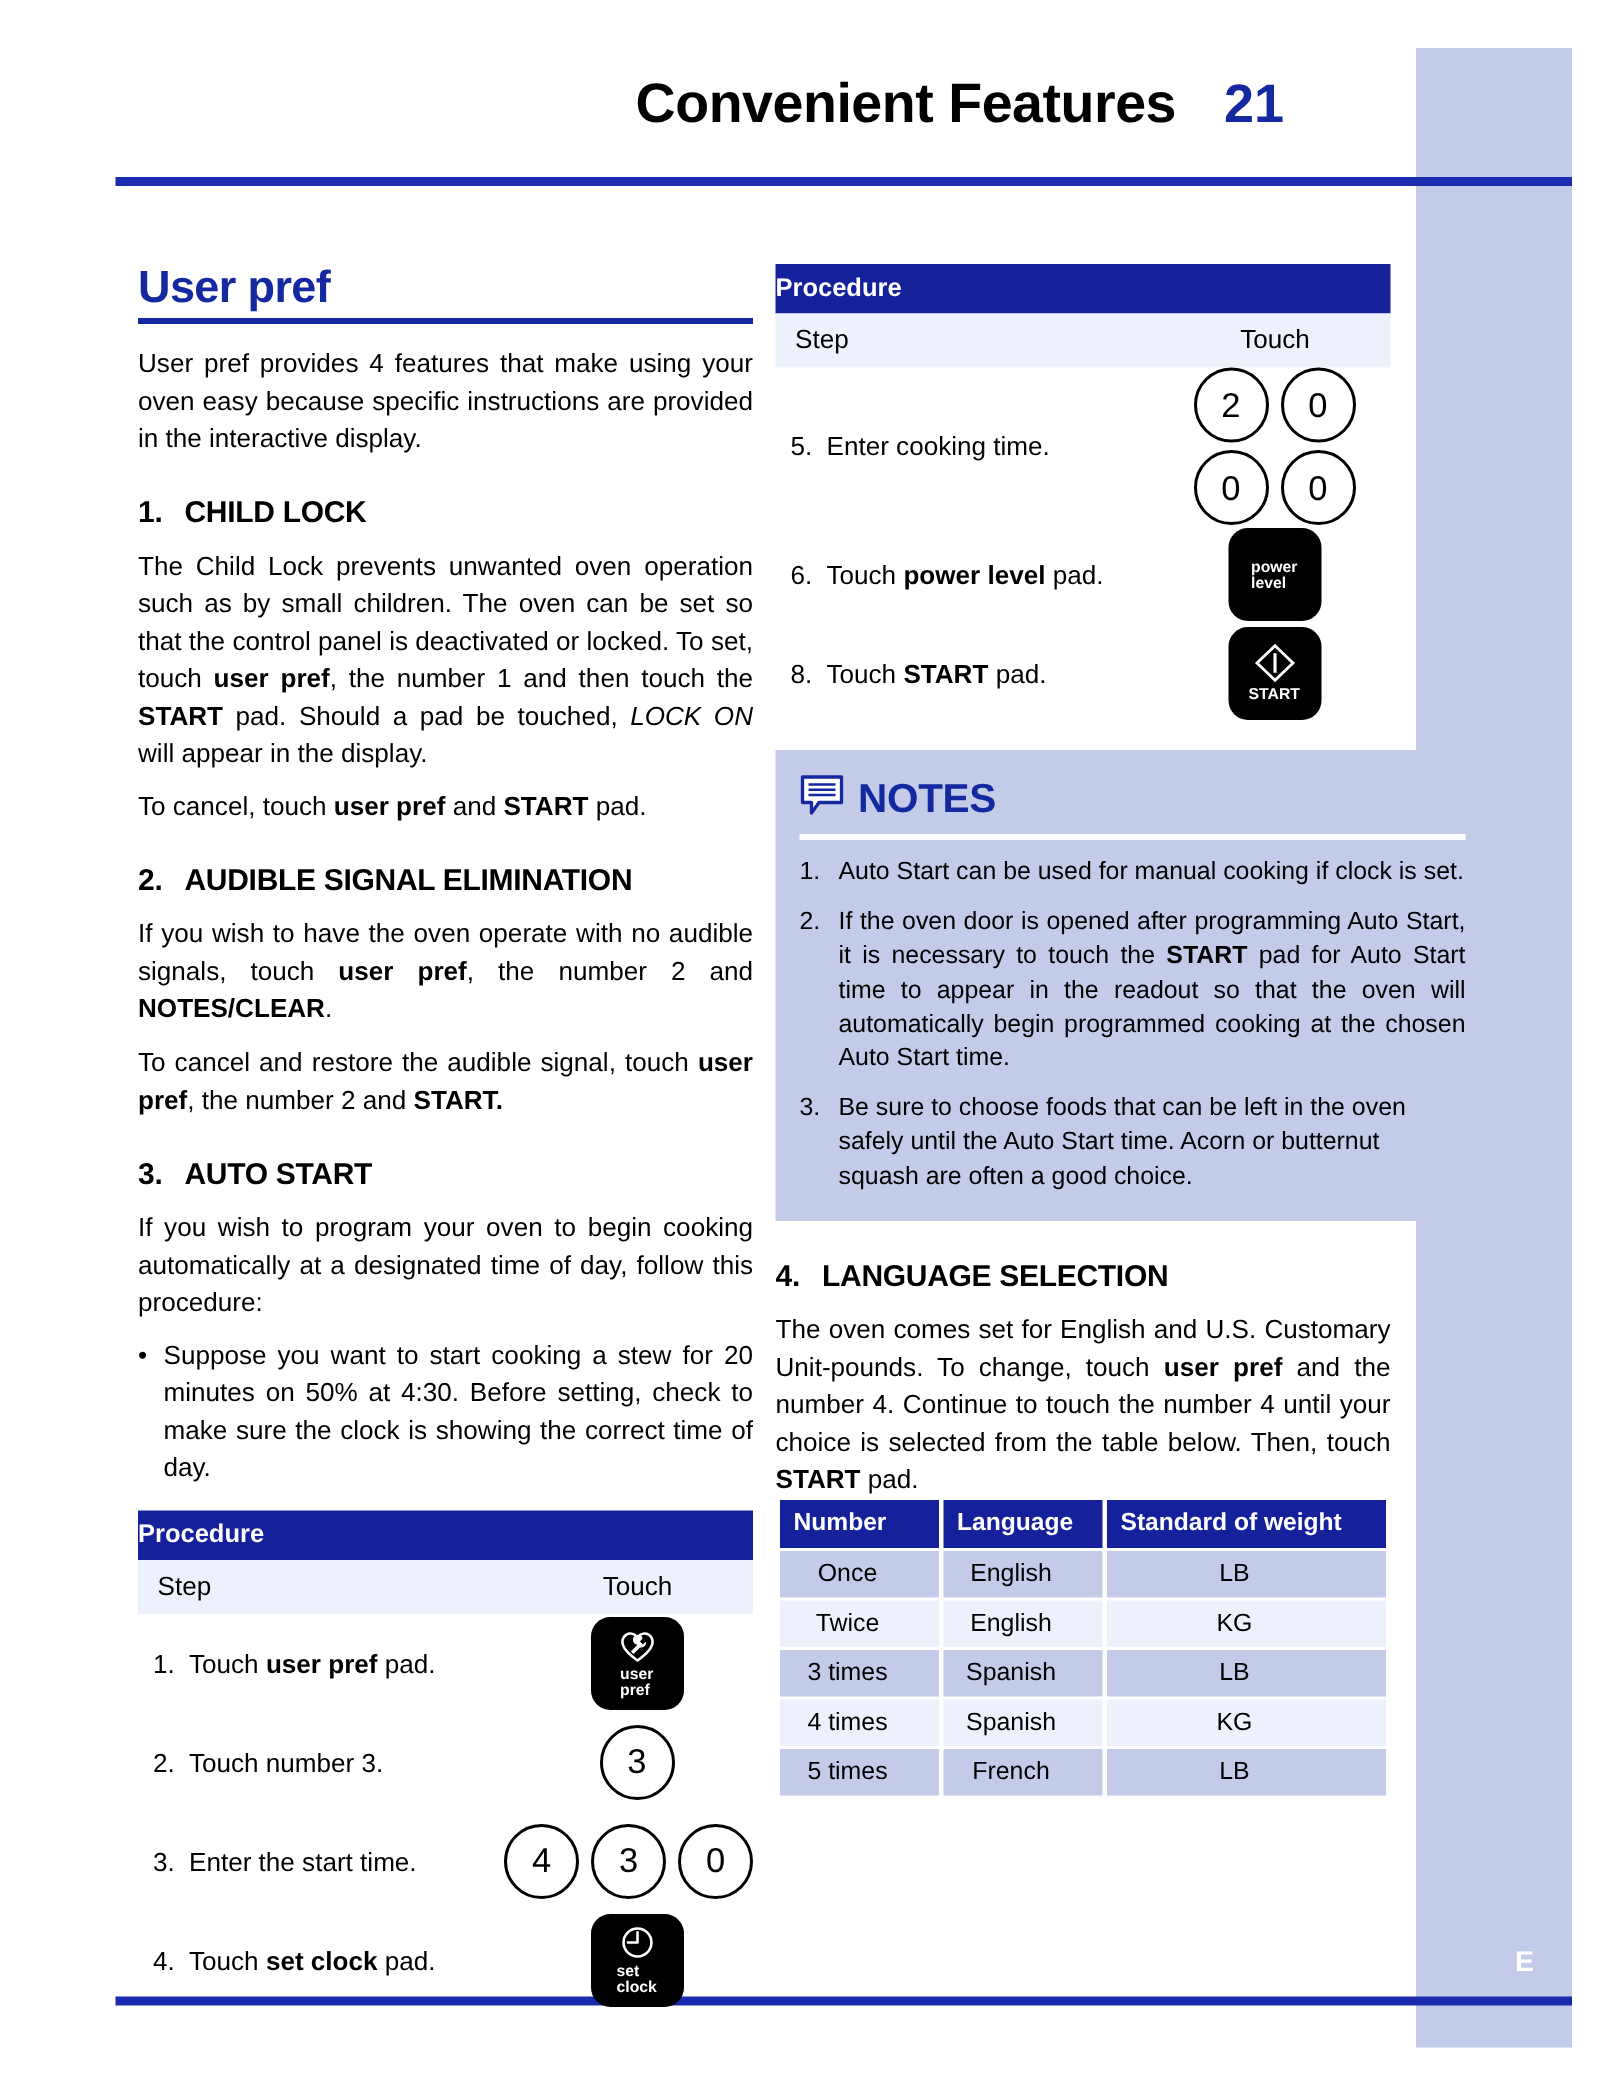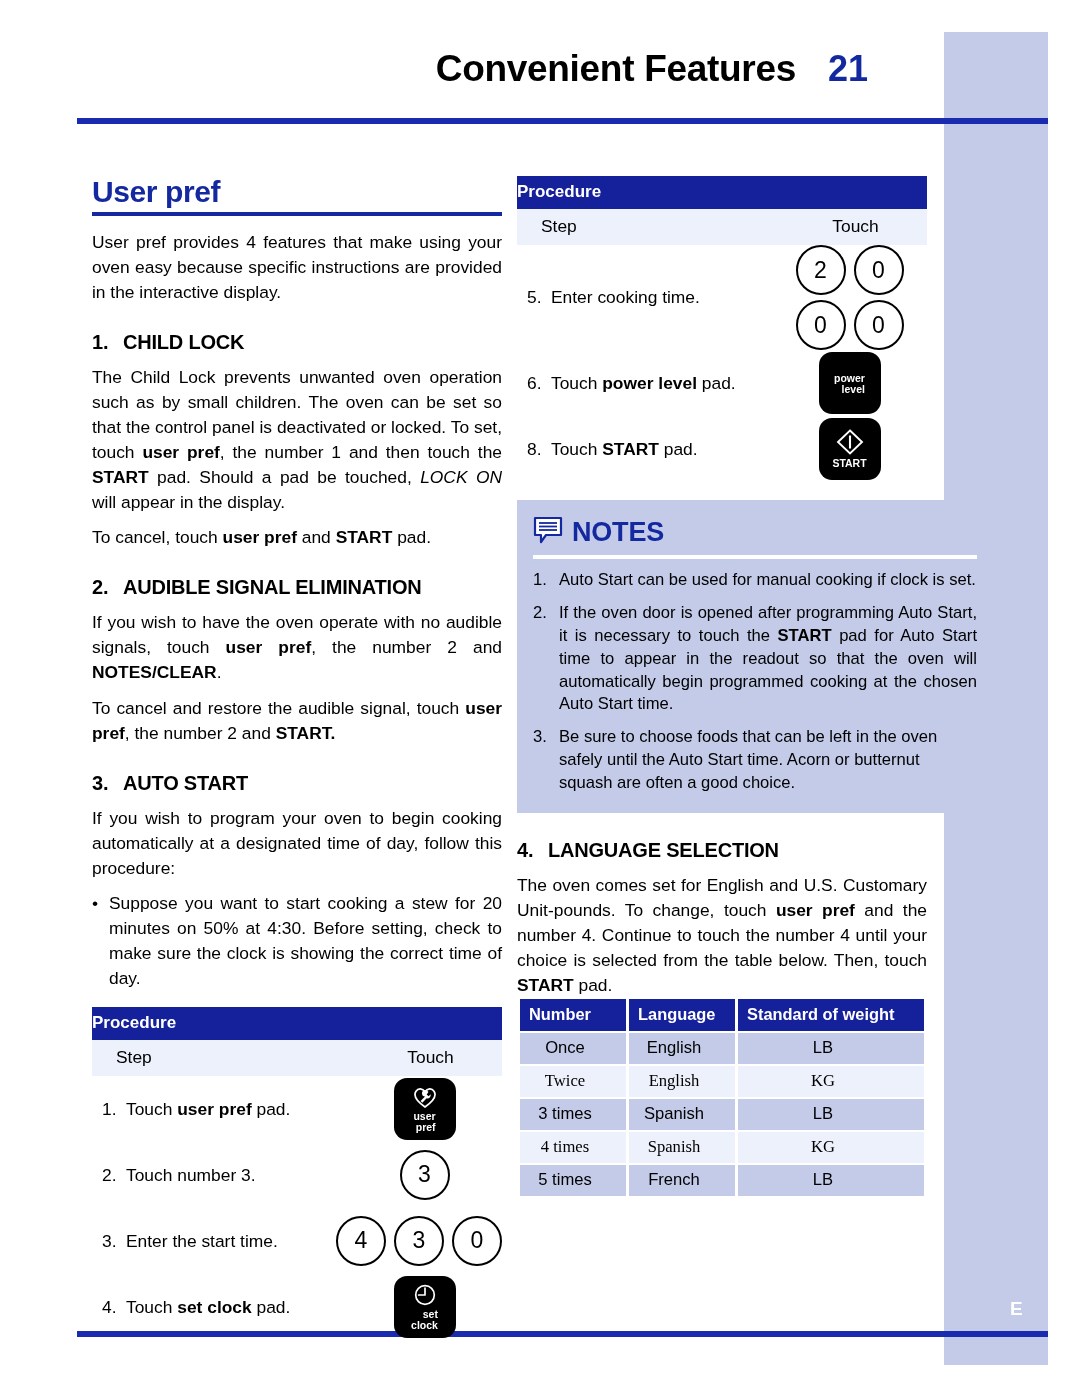--- a/index.html
+++ b/index.html
@@ -25,21 +25,21 @@
     position: absolute;
     left: 1010px; top: 1298px;
     font-size: 19px; font-weight: bold;
     color: #ffffff;
     z-index: 3;
   }
 
   
   .header {
     position: absolute;
-    left: 12px; top: 48px; width: 888px;
+    left: 0; top: 48px; width: 888px;
     text-align: right;
     z-index: 2;
   }
   .header-title {
     display: inline-block;
     font-size: 37px;
     font-weight: bold;
     letter-spacing: -0.3px;
     color: #000000;
     vertical-align: middle;
@@ -123,21 +123,21 @@
     color: #ffffff;
     font-size: 17px;
     font-weight: bold;
     text-align: left;
     padding: 6px 0 7px 0;
   }
   .proc-sub {
     background: #edf1fb;
     display: flex;
     font-size: 17.4px;
-    padding: 7px 0 8px 12px;
+    padding: 7px 0 8px 1px;
   }
   .proc-sub .c1 { width: 255px; padding-left: 12px; }
   .proc-sub .c2 { flex:1; text-align: center; }
   .proc-row {
     display: flex;
     align-items: center;
     min-height: 66px;
   }
   .proc-row .c1 {
     width: 255px;
@@ -168,21 +168,21 @@
   
   .pad {
     width: 62px; height: 62px;
     background: #000;
     border-radius: 13px;
     color: #fff;
     display:flex; flex-direction:column;
     align-items:center; justify-content:center;
     font-size: 10.5px; font-weight: bold;
     line-height: 1.06;
-    text-align:right;
+    text-align:left;
   }
   .pad .pad-label { margin-top: 2px; }
   .pad svg { display:block; }
 
   
   .notes {
     background: #c3cbe8;
     margin-top: 18px;
     padding: 16px 16px 18px 16px;
     width: 476px;
@@ -220,21 +220,21 @@
     font-weight: bold;
     text-align: left;
     padding: 6px 9px 7px 9px;
     font-size: 16.4px;
   }
   .lang-table td {
     text-align: center;
     padding: 5px 16px 6px 0;
   }
   .lang-table tr.odd  td { background: #c3cbe8; }
-  .lang-table tr.even td { background: #edf1fb; font-family: Liberation Serif, serif; }
+  .lang-table tr.even td { background: #edf1fb; }
   .lang-table col.c-num  { width: 106px; }
   .lang-table col.c-lang { width: 106px; }
 </style>
 </head>
 <body>
 
 <div class="side-tab"></div>
 <div class="side-letter">E</div>
 
 <div class="header">

